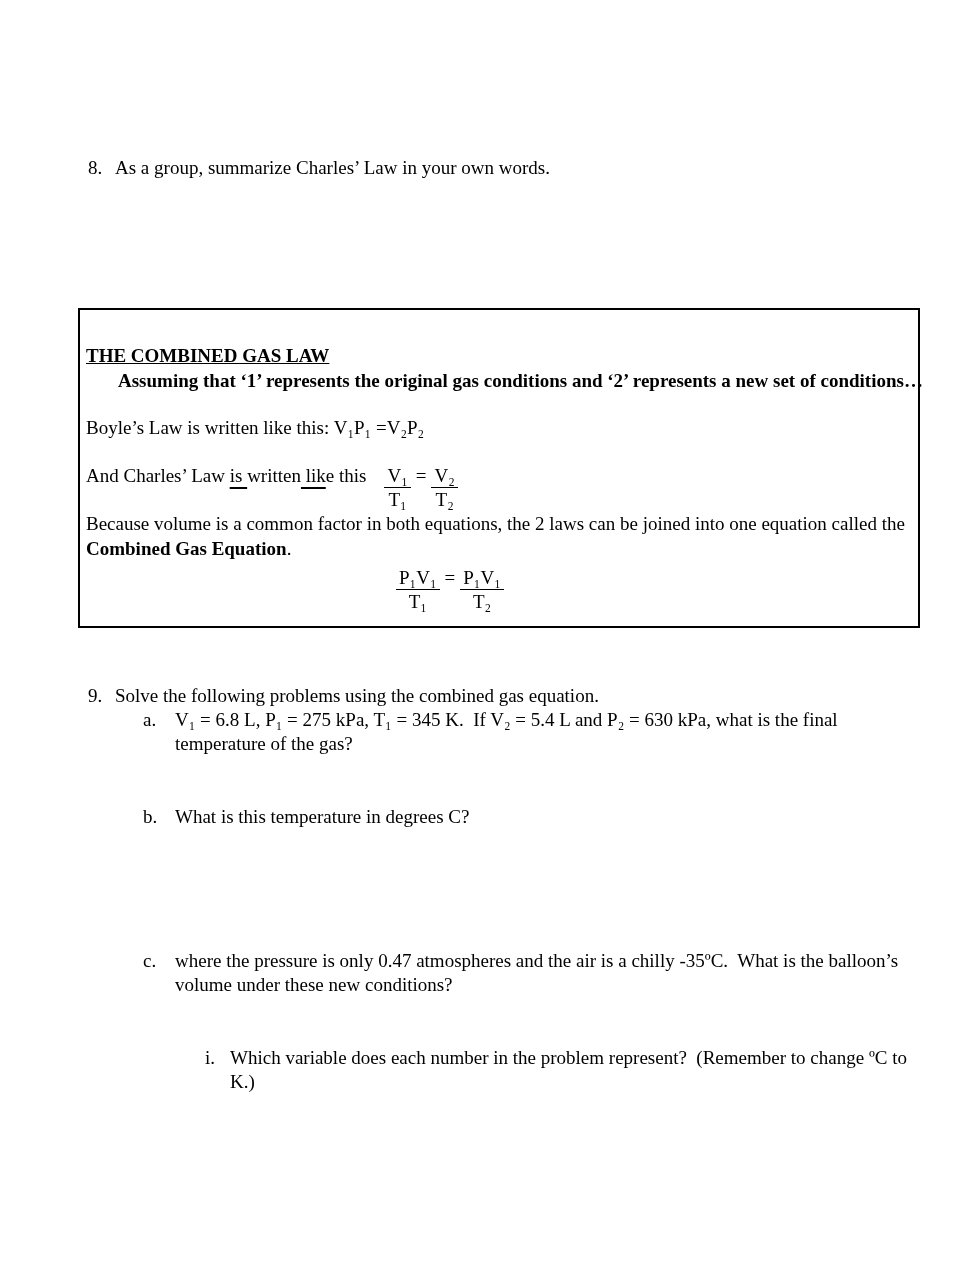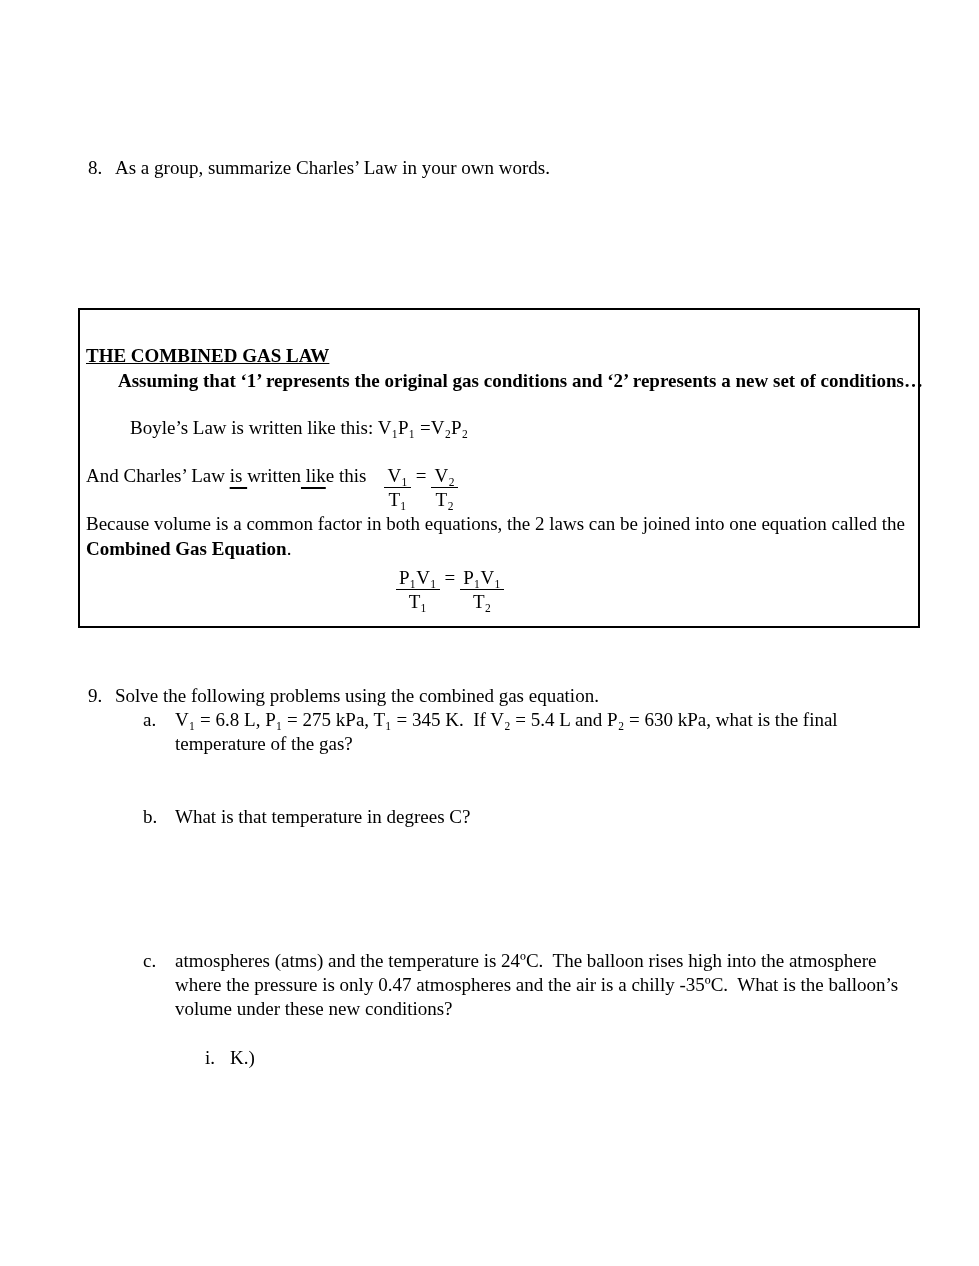--- a/index.html
+++ b/index.html
@@ -37,21 +37,21 @@
 <div class="page">
 
   <div class="row" style="left:88px;top:156px;">
     <span class="num" style="width:27px;">8.</span>
     <span class="line">As a group, summarize Charles’ Law in your own words.</span>
   </div>
 
   <div class="infobox">
     <div class="abs bold u" style="top:34px;left:6px;">THE COMBINED GAS LAW</div>
     <div class="abs bold" style="top:59px;left:6px;margin-left:32px;">Assuming that ‘1’ represents the original gas conditions and ‘2’ represents a new set of conditions…</div>
-    <div class="abs" style="top:106px;left:6px;margin-left:44px;">Boyle’s Law is written like this: V₁P₁ =V₂P₂</div>
+    <div class="abs" style="top:106px;left:6px;">Boyle’s Law is written like this: V₁P₁ =V₂P₂</div>
 
     <div class="abs charles" style="top:154px;left:6px;">
       <span><span>And Charles’ Law </span><span class="ul">is </span><span>written</span><span class="ul"> lik</span><span>e this</span></span>
       <span class="frac frac-inline">
         <span class="fr"><span class="nu">V₁</span><span class="de">T₁</span></span>
         <span class="feq">=</span>
         <span class="fr"><span class="nu">V₂</span><span class="de">T₂</span></span>
       </span>
     </div>
 
@@ -73,33 +73,33 @@
   <div class="row" style="left:143px;top:708px;">
     <span class="num" style="width:32px;">a.</span>
     <span>
       <span class="line">V₁ = 6.8 L, P₁ = 275 kPa, T₁ = 345 K.  If V₂ = 5.4 L and P₂ = 630 kPa, what is the final</span>
       <span class="line">temperature of the gas?</span>
     </span>
   </div>
 
   <div class="row" style="left:143px;top:805px;">
     <span class="num" style="width:32px;">b.</span>
-    <span class="line">What is that temperature in degrees C?</span>
+    <span class="line">What is this temperature in degrees C?</span>
   </div>
 
   <div class="row" style="left:143px;top:949px;">
     <span class="num" style="width:32px;">c.</span>
     <span>
-      <span class="line">atmospheres (atms) and the temperature is 24ºC.  The balloon rises high into the atmosphere</span>
       <span class="line">where the pressure is only 0.47 atmospheres and the air is a chilly -35ºC.  What is the balloon’s</span>
       <span class="line">volume under these new conditions?</span>
     </span>
   </div>
 
   <div class="row" style="left:205px;top:1046px;">
     <span class="num" style="width:25px;">i.</span>
     <span>
+      <span class="line">Which variable does each number in the problem represent?  (Remember to change ºC to</span>
       <span class="line">K.)</span>
     </span>
   </div>
 
 
 </div>
 
 </body></html>

